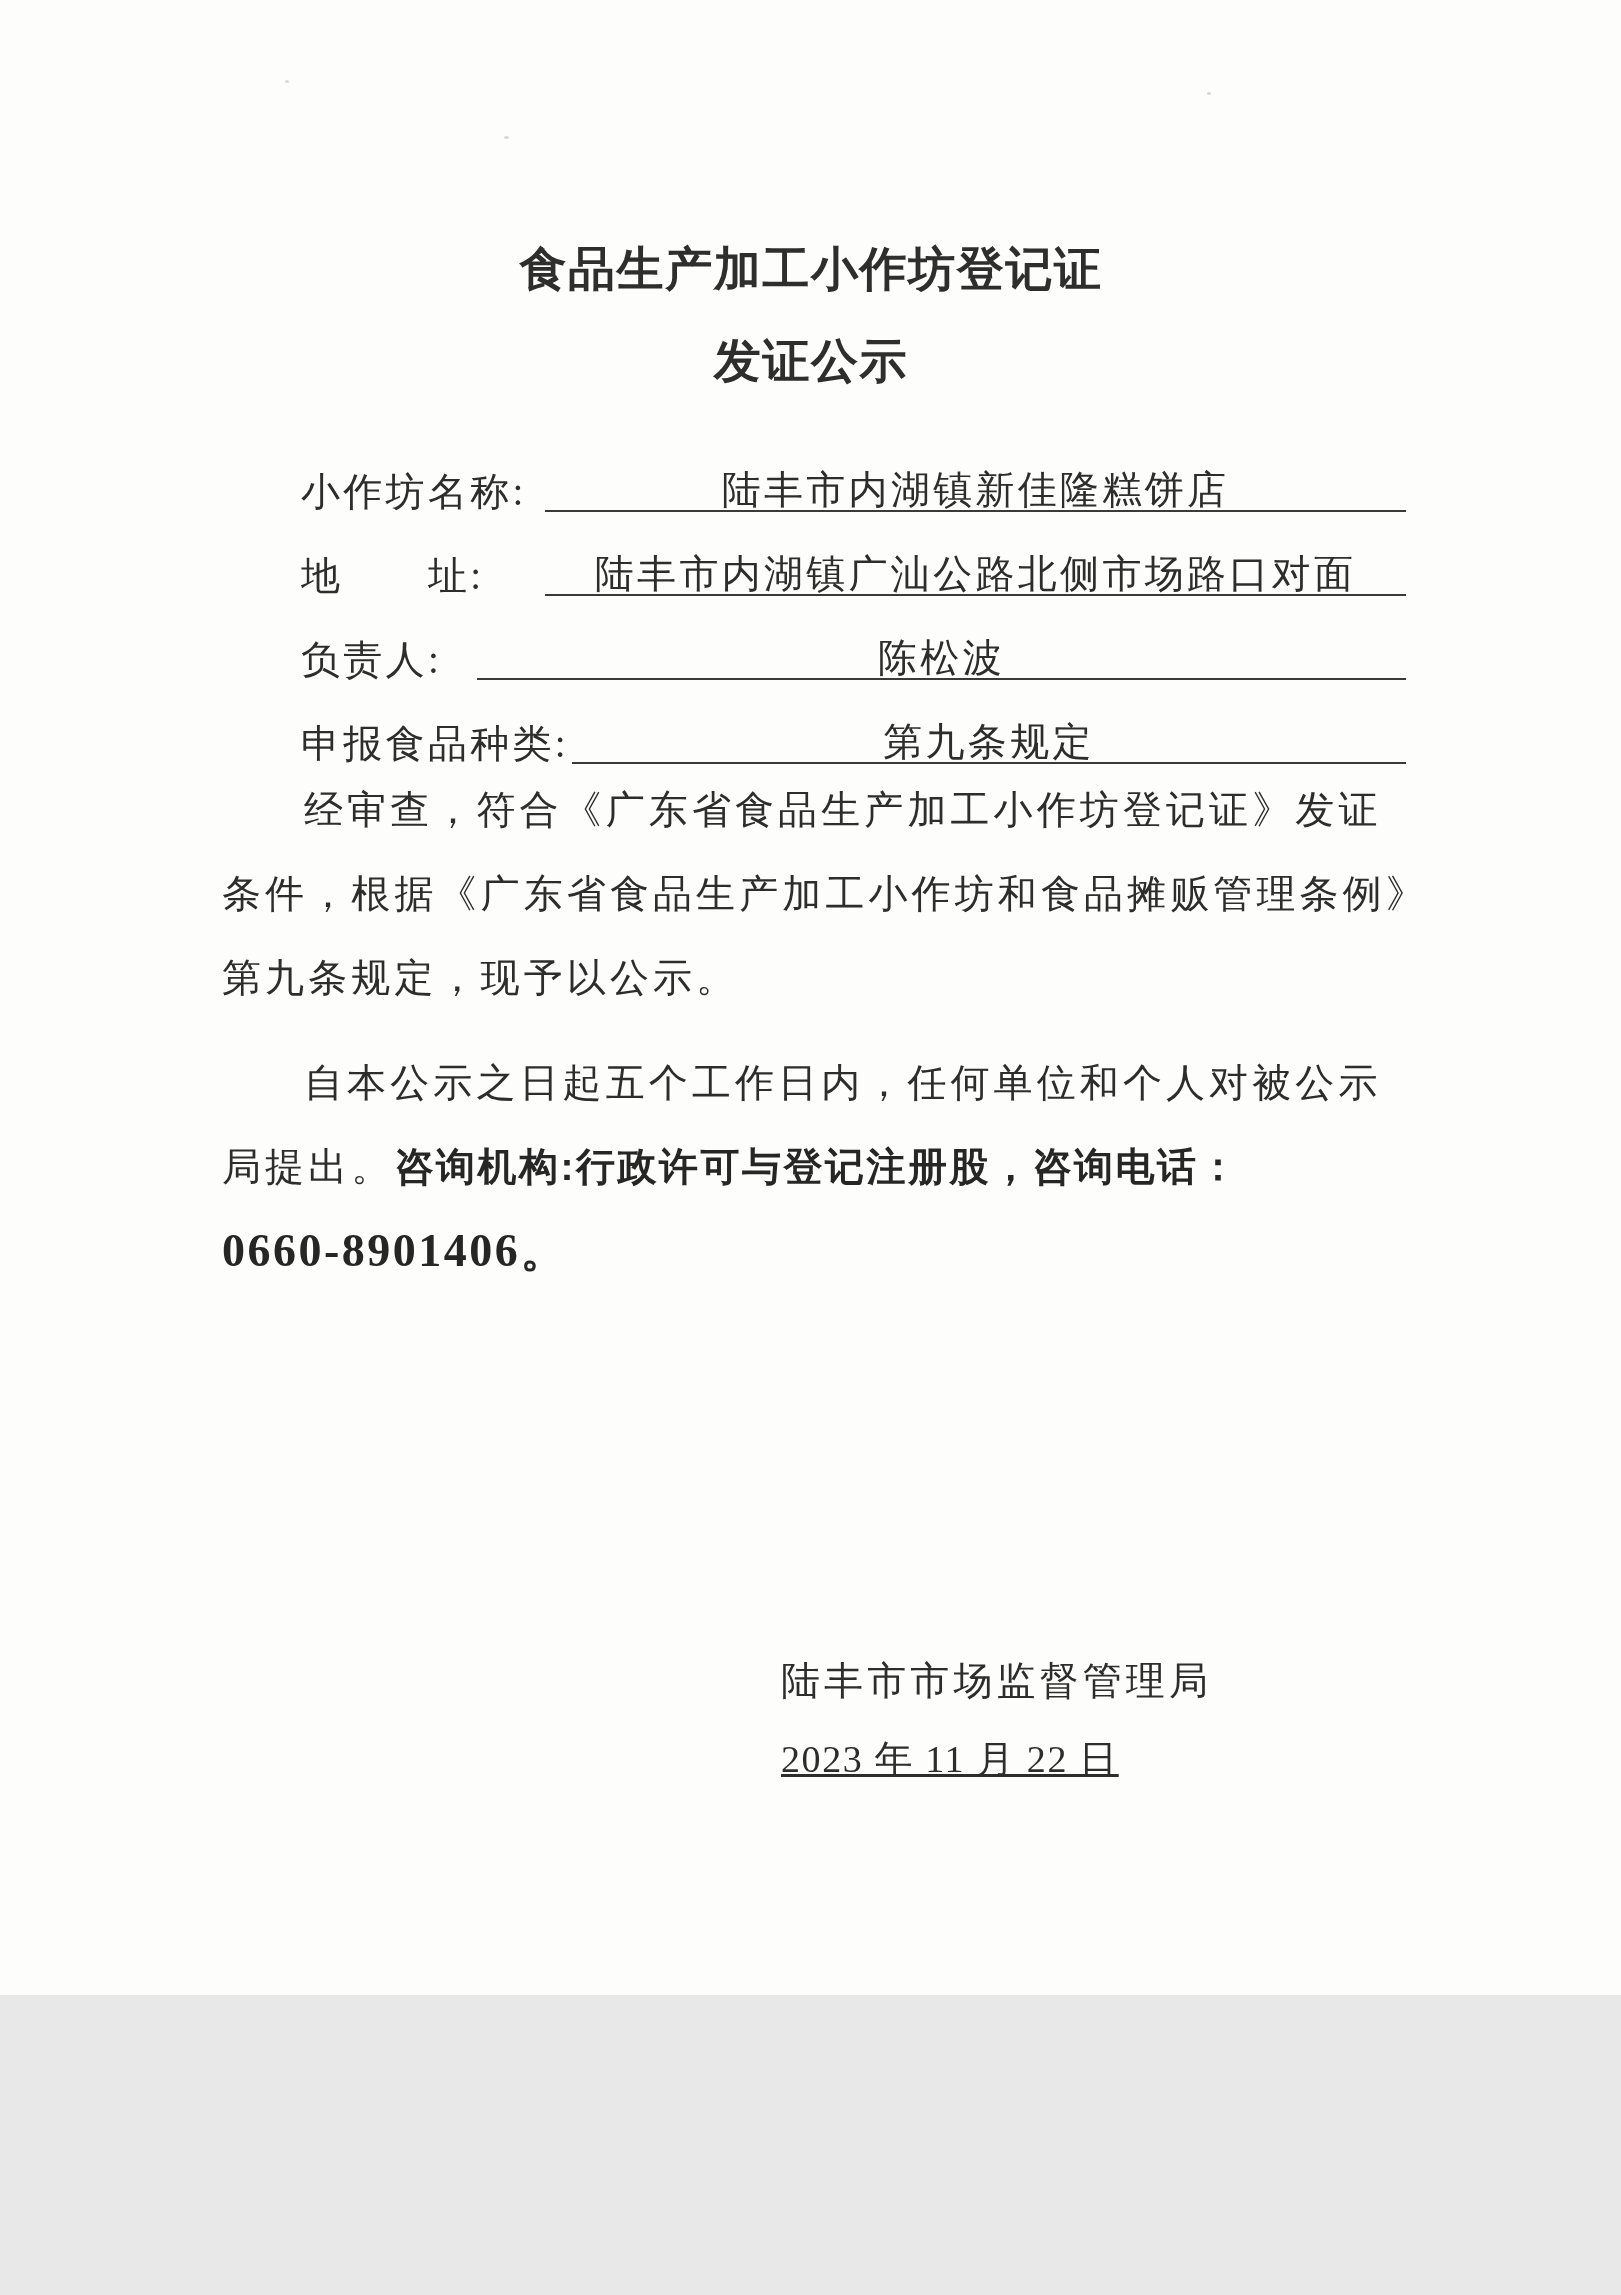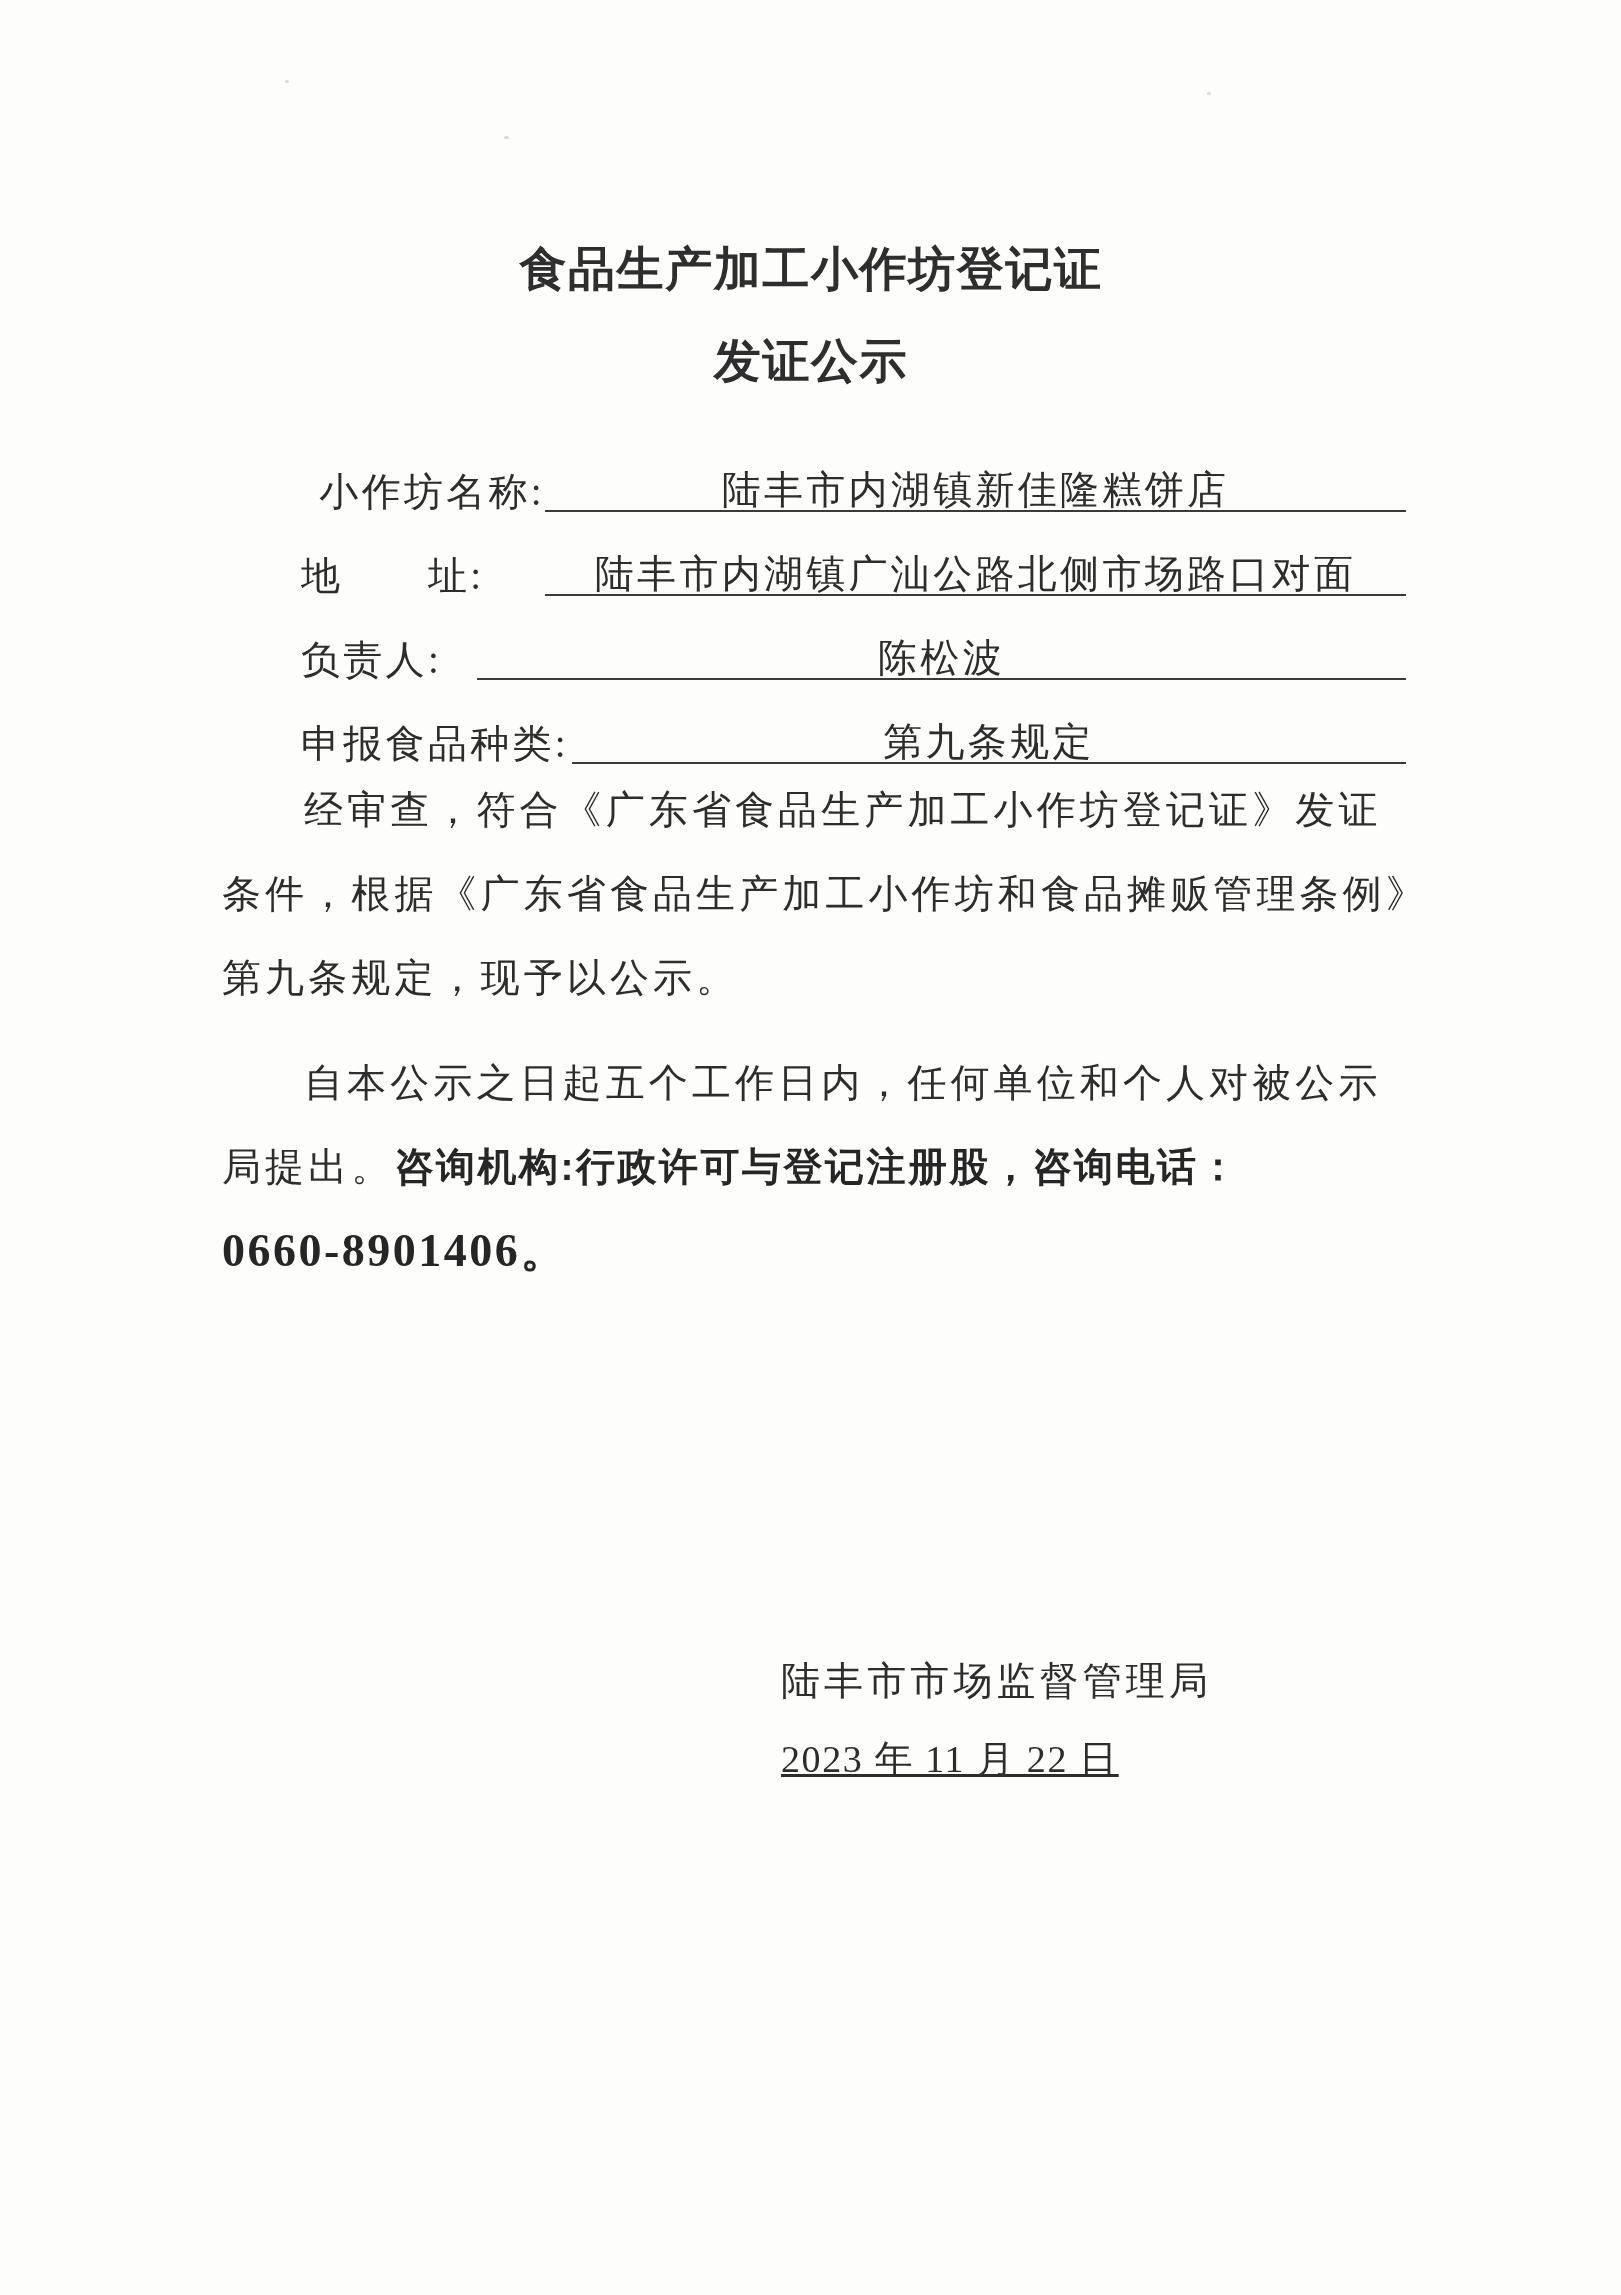--- a/index.html
+++ b/index.html
@@ -1,19 +1,19 @@
 <!DOCTYPE html>
 <html lang="zh" style="font-size:13px"><head>
 <meta charset="utf-8">
 <style>
   html, body { margin: 0; padding: 0; background: #e8e8e8; }
   .page {
     position: relative;
     width: 1622px;
-    height: 2295px;
+    height: 1995px;
     margin: 0 auto;
     background: #fdfdfb;
     color: #2d2d2d;
     font-family: "Liberation Serif", "DejaVu Serif", serif;
     overflow: hidden;
   }
   
   .doc-title {
     position: absolute;
     top: 242px;
@@ -63,21 +63,21 @@
     border-bottom: 2.5px solid #3a3a3a;
     text-align: center;
     height: 41px;
     color: #2d2d2d;
     overflow: visible;
   }
   .row-1 { top: 471px; }
   .row-2 { top: 555px; justify-content: space-between; }
   .row-3 { top: 639px; }
   .row-4 { top: 723px; }
-  .row-1 .f-label { width: 244px; text-align: right; }
+  .row-1 .f-label { width: 244px; }
   .row-2 .f-label { width: 244px; }
   .row-3 .f-label { width: 176px; }
   .row-4 .f-label { width: 271px; }
   
   .para {
     position: absolute;
     left: 222px;
     width: 1194px;
     font-size: 39px;
     line-height: 84px;

